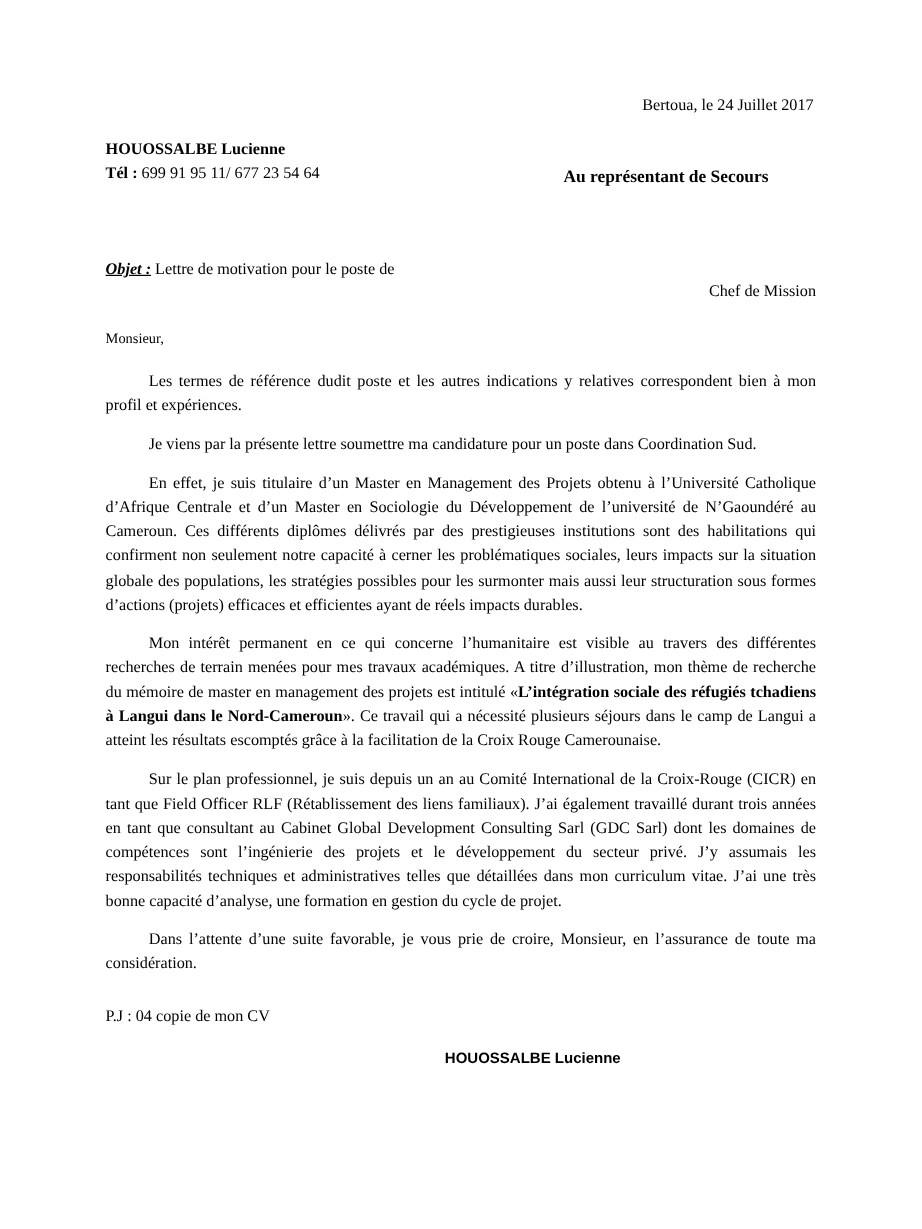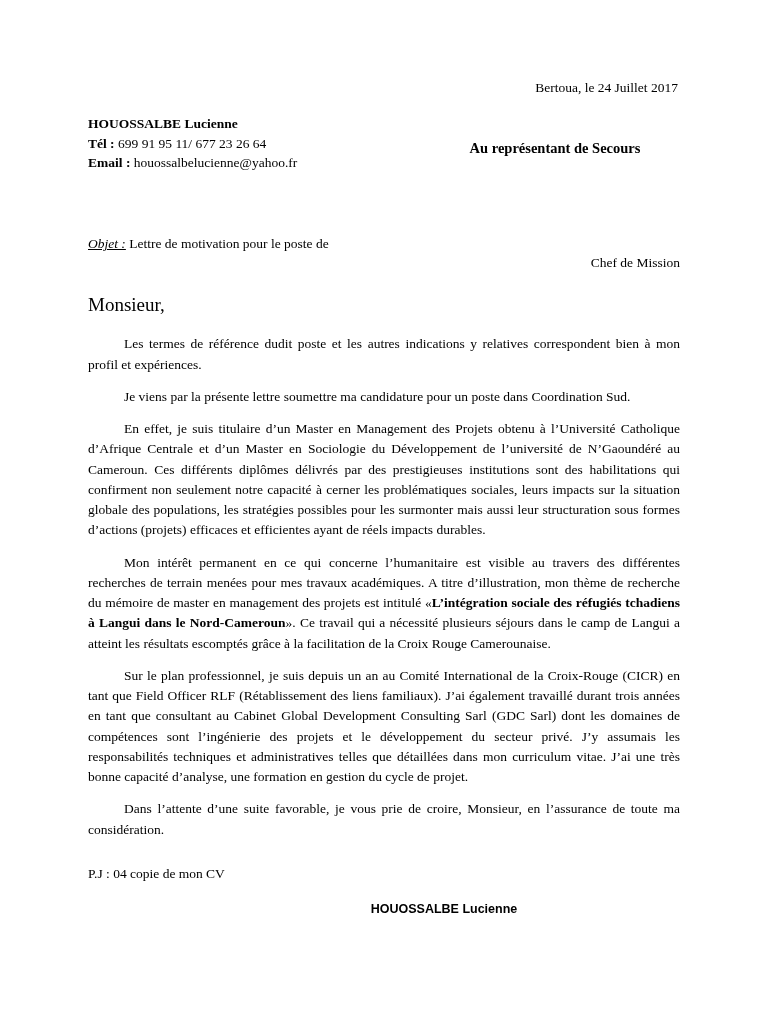--- a/index.html
+++ b/index.html
@@ -59,30 +59,30 @@
     font-size: 14.5px;
     line-height: 1.35;
   }
   .spacer-1 { height: 60px; }
   .objet {
     font-size: 13.5px;
     line-height: 1.4;
     margin-bottom: 22px;
   }
   .objet .objet-label {
-    font-weight: normal;
+    font-weight: bold;
     font-style: italic;
     text-decoration: underline;
   }
   .objet .objet-line2 {
     display: block;
     text-align: right;
   }
   .salutation {
-    font-size: 19px;
+    font-size: 12px;
     margin-bottom: 18px;
   }
   p.body-par {
     font-size: 13.5px;
     line-height: 1.5;
     text-align: justify;
     text-indent: 36px;
     margin: 0 0 12px 0;
   }
   .bold-quote {
@@ -108,25 +108,21 @@
 
 <div class="page">
   <div class="content">
 
     <div class="date-line">Bertoua, le 24 Juillet 2017</div>
 
     <div class="sender">
       <div class="name">HOUOSSALBE Lucienne</div>
       <div class="row">
         <span class="lbl">Tél :</span>
-        <span>699 91 95 11/ 677 23 26 64</span>
-      </div>
-      <div class="row">
-        <span class="lbl">Email :</span>
-        <span>houossalbelucienne@yahoo.fr</span>
+        <span>699 91 95 11/ 677 23 54 64</span>
       </div>
     </div>
 
     <div class="recipient">
       <div>Au représentant de Secours</div>
     </div>
 
     <div class="spacer-1"></div>
 
     <div class="objet">

